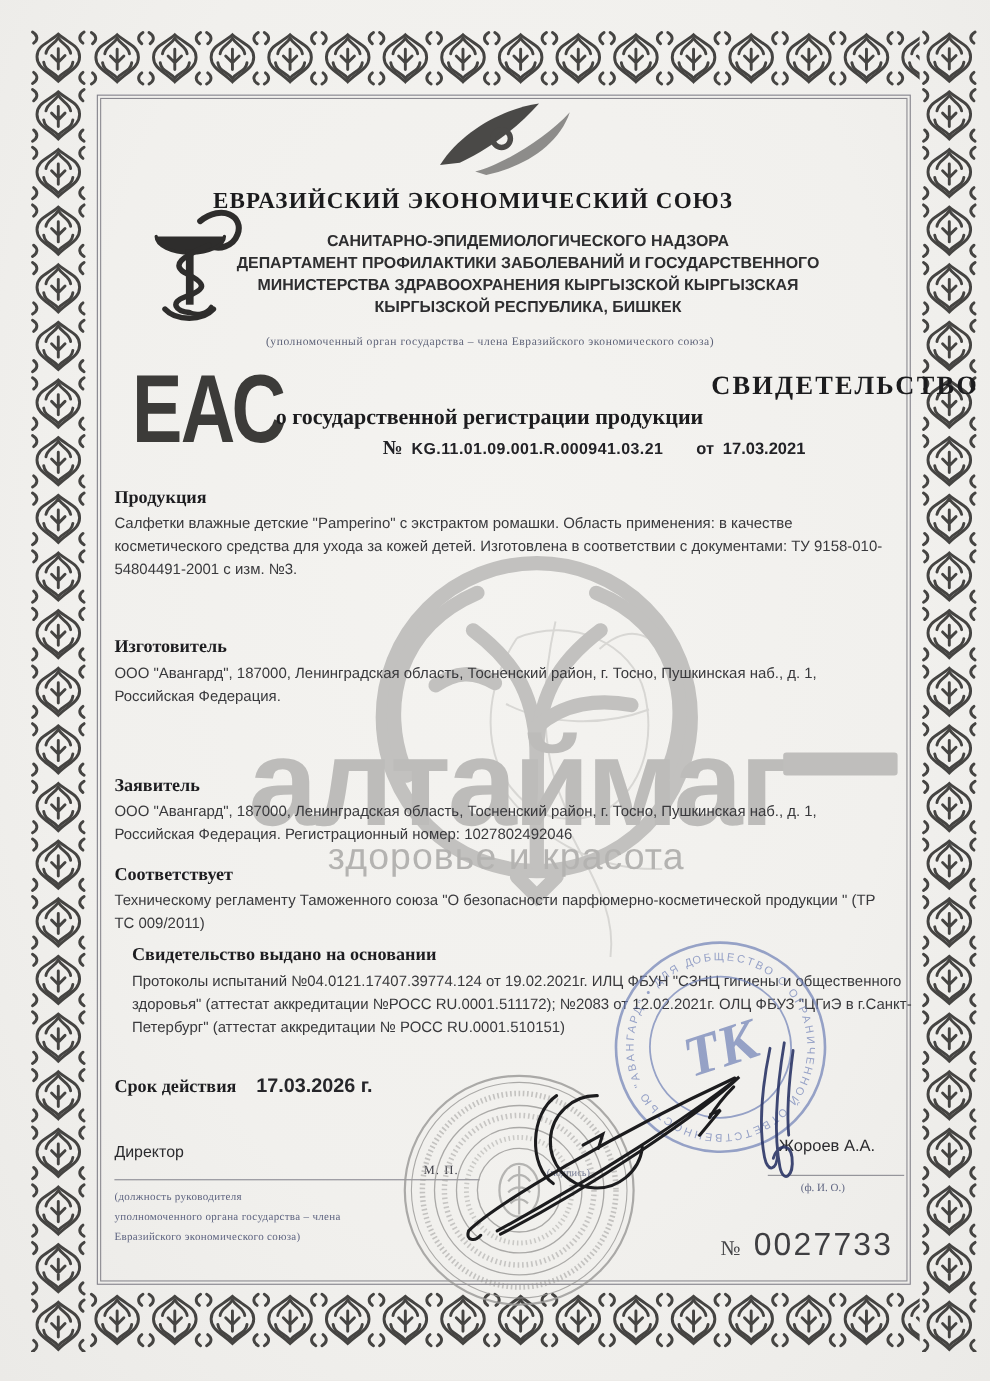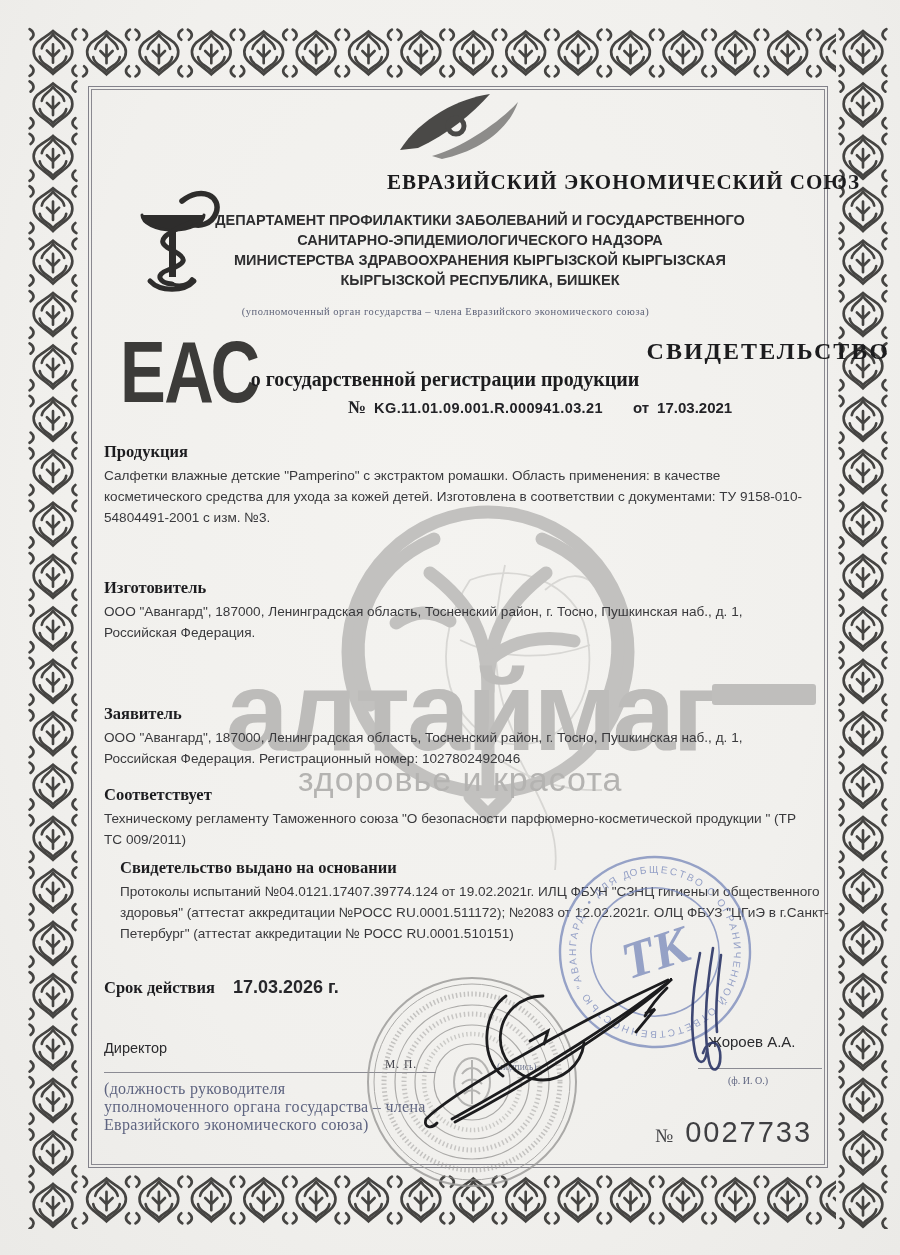--- a/index.html
+++ b/index.html
@@ -16,21 +16,21 @@
   }
   svg{display:block;}
   .abs{position:absolute;}
   
   .band{position:absolute;color:#454442;}
   
   .frame{position:absolute;left:88px;top:86px;right:72px;bottom:87px;border:1px solid #82818a;pointer-events:none;}
   .frame::before{content:"";position:absolute;inset:2px;border:1px solid #8a8990;}
   
   .union-title{
-    position:absolute;left:0;right:40px;top:170px;text-align:right;
+    position:absolute;left:0;right:40px;top:170px;text-align:center;
     font-family:"Liberation Serif",serif;font-weight:bold;font-size:21px;
     letter-spacing:1px;color:#1b1b1d;
   }
   .dept{
     position:absolute;left:120px;right:60px;top:210px;text-align:center;
     font-size:14.5px;line-height:20px;color:#2e2e30;font-weight:bold;
   }
   .authority-note{
     position:absolute;left:0;right:30px;top:306px;text-align:center;
     font-family:"Liberation Serif",serif;font-size:10.5px;color:#5d6278;
@@ -73,21 +73,21 @@
   .sec-applicant{top:688px;margin-top:16px;}
   .sec-compliance{top:785px;}
   .sec-basis{top:858px;margin-left:16px;}
   .validity{position:absolute;left:104px;top:977px;display:flex;align-items:baseline;gap:18px;}
   .validity .vl{font-family:"Liberation Serif",serif;font-weight:bold;font-size:16.5px;color:#1d1d20;}
   .validity .vv{font-size:18px;color:#26262a;font-weight:bold;}
   
   .director{position:absolute;left:104px;top:1040px;font-size:14.5px;color:#2b2b2e;}
   .dir-line{position:absolute;left:104px;top:1072px;width:332px;border-top:1px solid #8b8b93;}
   .pos-note{position:absolute;left:104px;top:1080px;font-family:"Liberation Serif",serif;
-    font-size:16px;line-height:18px;color:#5e6480;letter-spacing:.3px;}
+    font-size:10px;line-height:18px;color:#5e6480;letter-spacing:.3px;}
   .seal-note{position:absolute;left:385px;top:1058px;font-family:"Liberation Serif",serif;
     font-size:11.5px;color:#3d3d46;letter-spacing:1px;}
   .sign-note{position:absolute;left:497px;top:1062px;font-family:"Liberation Serif",serif;
     font-size:9.5px;color:#747a93;}
   .fio-name{position:absolute;left:708px;top:1033px;font-size:15px;color:#2b2b2e;}
   .fio-line{position:absolute;left:698px;top:1068px;width:124px;border-top:1px solid #8b8b93;}
   .fio-note{position:absolute;left:728px;top:1075px;font-family:"Liberation Serif",serif;
     font-size:10px;color:#5e6480;}
   .form-number{position:absolute;left:655px;top:1116px;display:flex;align-items:baseline;gap:12px;color:#454548;}
   .form-number .fn-sign{font-family:"Liberation Serif",serif;font-size:19px;}
@@ -249,22 +249,22 @@
       <path d="M6,32 A31,15 0 0 0 68,32 Z" fill="#2e2d2c" stroke="none"></path>
       <path d="M6,32 A31,15 0 0 0 68,32" stroke-width="3"></path>
       <rect x="33" y="44" width="7" height="50" fill="#2e2d2c" stroke="none"></rect>
       <path d="M54,40 C30,50 18,58 34,66 C52,75 52,80 32,87 C18,92 24,100 36,101" stroke-width="5"></path>
       <path d="M14,98 C24,109 48,109 58,98" stroke-width="5"></path>
       <path d="M36,101 C44,104 52,102 56,96" stroke-width="4"></path>
     </g>
   </svg>
 
   <div class="dept">
+    <div>САНИТАРНО-ЭПИДЕМИОЛОГИЧЕСКОГО НАДЗОРА</div>
     <div>ДЕПАРТАМЕНТ ПРОФИЛАКТИКИ ЗАБОЛЕВАНИЙ И ГОСУДАРСТВЕННОГО</div>
-    <div>САНИТАРНО-ЭПИДЕМИОЛОГИЧЕСКОГО НАДЗОРА</div>
     <div>МИНИСТЕРСТВА ЗДРАВООХРАНЕНИЯ КЫРГЫЗСКОЙ КЫРГЫЗСКАЯ</div>
     <div>КЫРГЫЗСКОЙ РЕСПУБЛИКА, БИШКЕК</div>
   </div>
 
   <div class="authority-note">(уполномоченный орган государства – члена Евразийского экономического союза)</div>
 
   <div class="eac-mark">ЕАС</div>
 
   <div class="doc-type">СВИДЕТЕЛЬСТВО</div>
   <div class="doc-subtitle">о государственной регистрации продукции</div>

